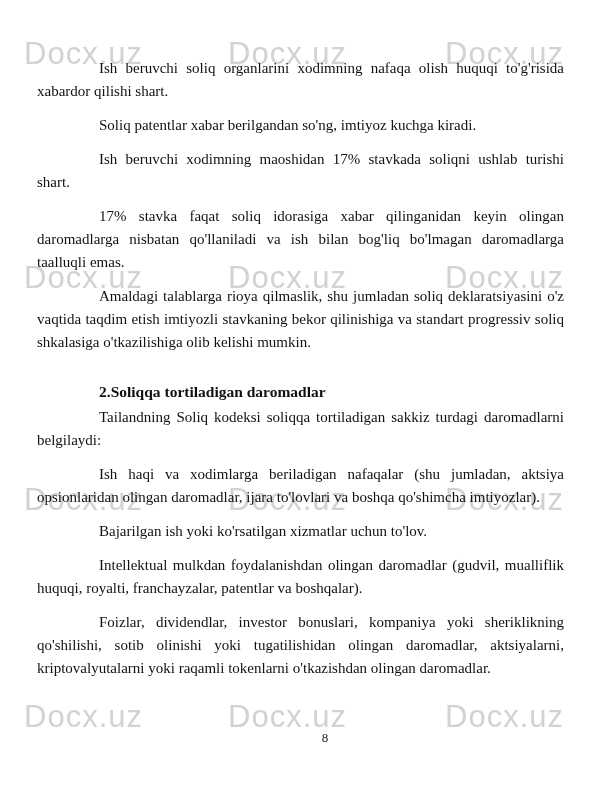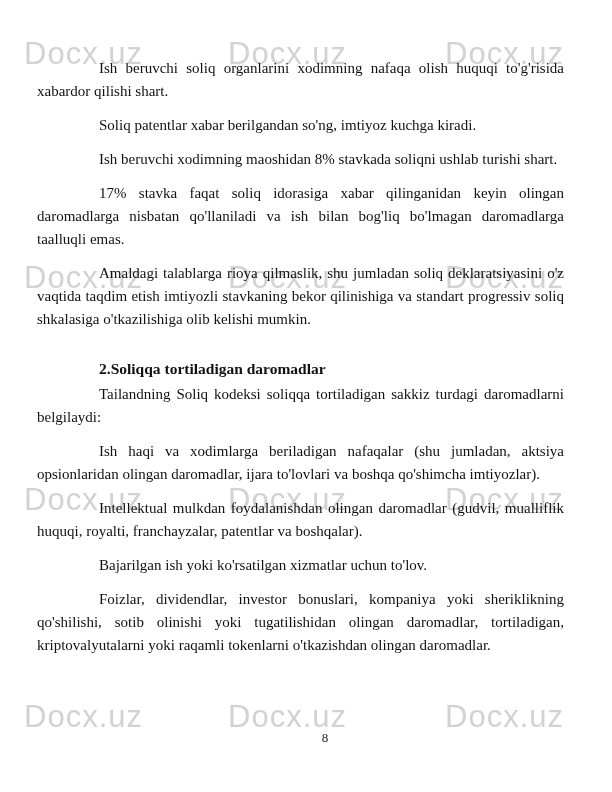--- a/index.html
+++ b/index.html
@@ -96,30 +96,30 @@
     <span class="wm r3 c2">Docx.uz</span>
     <span class="wm r3 c3">Docx.uz</span>
     <span class="wm r4 c1">Docx.uz</span>
     <span class="wm r4 c2">Docx.uz</span>
     <span class="wm r4 c3">Docx.uz</span>
   </div>
 
   <div class="content">
     <p>Ish beruvchi soliq organlarini xodimning nafaqa olish huquqi to'g'risida xabardor qilishi shart.</p>
     <p>Soliq patentlar xabar berilgandan so'ng, imtiyoz kuchga kiradi.</p>
-    <p>Ish beruvchi xodimning maoshidan 8% stavkada soliqni ushlab turishi shart.</p>
+    <p>Ish beruvchi xodimning maoshidan 17% stavkada soliqni ushlab turishi shart.</p>
     <p>17% stavka faqat soliq idorasiga xabar qilinganidan keyin olingan daromadlarga nisbatan qo'llaniladi va ish bilan bog'liq bo'lmagan daromadlarga taalluqli emas.</p>
     <p>Amaldagi talablarga rioya qilmaslik, shu jumladan soliq deklaratsiyasini o'z vaqtida taqdim etish imtiyozli stavkaning bekor qilinishiga va standart progressiv soliq shkalasiga o'tkazilishiga olib kelishi mumkin.</p>
 
     <h2>2.Soliqqa tortiladigan daromadlar</h2>
 
     <p>Tailandning Soliq kodeksi soliqqa tortiladigan sakkiz turdagi daromadlarni belgilaydi:</p>
     <p>Ish haqi va xodimlarga beriladigan nafaqalar (shu jumladan, aktsiya opsionlaridan olingan daromadlar, ijara to'lovlari va boshqa qo'shimcha imtiyozlar).</p>
+    <p>Bajarilgan ish yoki ko'rsatilgan xizmatlar uchun to'lov.</p>
     <p>Intellektual mulkdan foydalanishdan olingan daromadlar (gudvil, mualliflik huquqi, royalti, franchayzalar, patentlar va boshqalar).</p>
-    <p>Bajarilgan ish yoki ko'rsatilgan xizmatlar uchun to'lov.</p>
-    <p>Foizlar, dividendlar, investor bonuslari, kompaniya yoki sheriklikning qo'shilishi, sotib olinishi yoki tugatilishidan olingan daromadlar, tortiladigan, kriptovalyutalarni yoki raqamli tokenlarni o'tkazishdan olingan daromadlar.</p>
+    <p>Foizlar, dividendlar, investor bonuslari, kompaniya yoki sheriklikning qo'shilishi, sotib olinishi yoki tugatilishidan olingan daromadlar, aktsiyalarni, kriptovalyutalarni yoki raqamli tokenlarni o'tkazishdan olingan daromadlar.</p>
   </div>
 
   <div class="footer">
     <span>8</span>
   </div>
 
 </div>
 
 </body></html>

